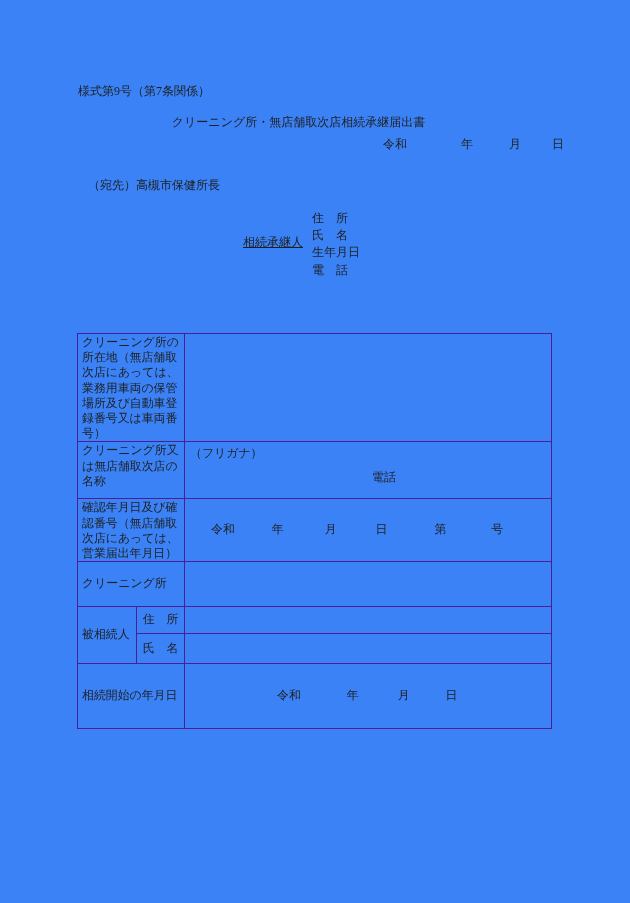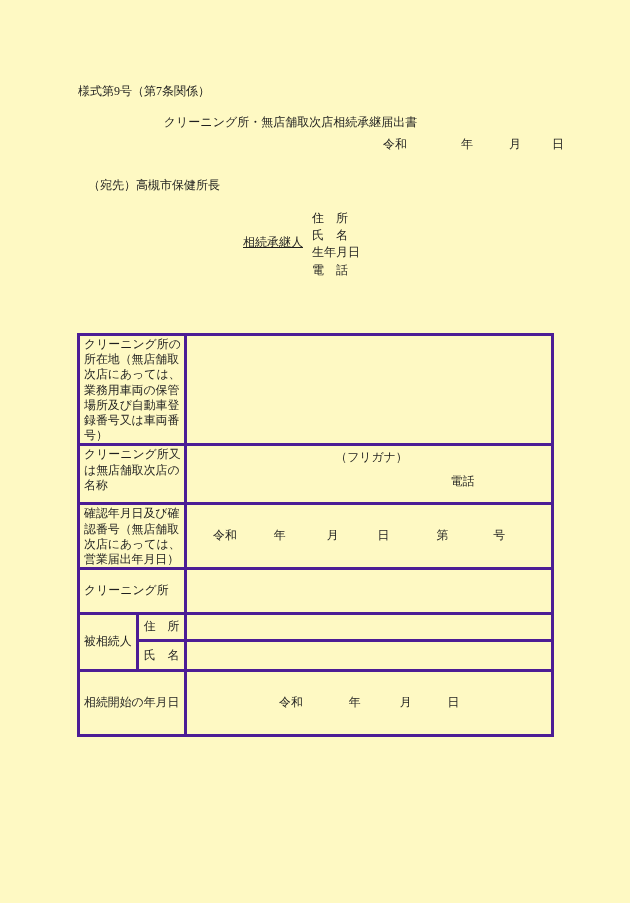--- a/index.html
+++ b/index.html
@@ -1,69 +1,69 @@
 <!DOCTYPE html>
 <html lang="ja"><head>
 <meta charset="utf-8">
 <style>
   html, body { margin: 0; padding: 0; background: #f7f7f7; }
   .page {
     position: relative;
     width: 630px;
     height: 903px;
     margin: 0 auto;
-    background: #fef9c3;
+    background: #3b82f6;
     color: #1f1f1f;
     font-family: "Liberation Serif", "DejaVu Serif", serif;
     font-size: 12px;
     overflow: hidden;
   }
   .abs { position: absolute; }
 
   .form-number { left: 78px; top: 83px; }
-  .doc-title   { left: 4px; top: 114px; width: 557px; text-align: center; padding-left: 8px; }
+  .doc-title   { left: 12px; top: 114px; width: 557px; text-align: center; padding-left: 8px; }
 
   .header-date { left: 78px; top: 136px; width: 500px; white-space: nowrap; }
   .header-date .hd-era   { margin-left: 305px; }
   .header-date .hd-year  { margin-left: 51px; }
   .header-date .hd-month { margin-left: 33px; }
   .header-date .hd-day   { margin-left: 28px; }
 
   .addressee { left: 88px; top: 177px; }
 
   .successor-label  { left: 243px; top: 234px; line-height: 17px; text-decoration: underline; }
   .successor-fields { left: 312px; top: 210px; line-height: 17.2px; }
 
   .body-text { left: 78px; top: 290px; width: 492px; line-height: 22px; }
 
   .form-table {
     left: 77px; top: 333px;
     border-collapse: collapse;
     table-layout: fixed;
   }
   .form-table td {
-    border: 3px solid #4c1d95;
+    border: 1px solid #4c1d95;
     padding: 0;
     font-size: 11.9px;
     overflow: hidden;
   }
   tr.t-location      { height: 106px; }
   tr.t-name          { height: 45px; }
   tr.t-confirmation  { height: 62px; }
   tr.t-relationship  { height: 45px; }
   tr.t-dec-address   { height: 27px; }
   tr.t-dec-name      { height: 30px; }
   tr.t-inheritance   { height: 65px; margin-left: 44px; }
 
   td.lbl-top { vertical-align: top; padding: 1px 3px 0 4px; line-height: 15.2px; }
   td.lbl-mid { vertical-align: middle; padding-left: 4px; }
   td.sub-lbl { vertical-align: middle; text-align: center; }
   td.val     { vertical-align: middle; }
 
-  td.val-name { vertical-align: top; padding: 4px 0 12px 5px; text-align: center; }
+  td.val-name { vertical-align: top; padding: 4px 0 12px 5px; }
   .phone-line { margin-top: 8px; padding-left: 182px; font-family: Liberation Mono, monospace; }
 
   .conf-date { white-space: nowrap; }
   .conf-date .c-era   { margin-left: 26px; }
   .conf-date .c-year  { margin-left: 34px; }
   .conf-date .c-month { margin-left: 38px; }
   .conf-date .c-day   { margin-left: 36px; }
   .conf-date .c-dai   { margin-left: 44px; }
   .conf-date .c-go    { margin-left: 42px; }
 

